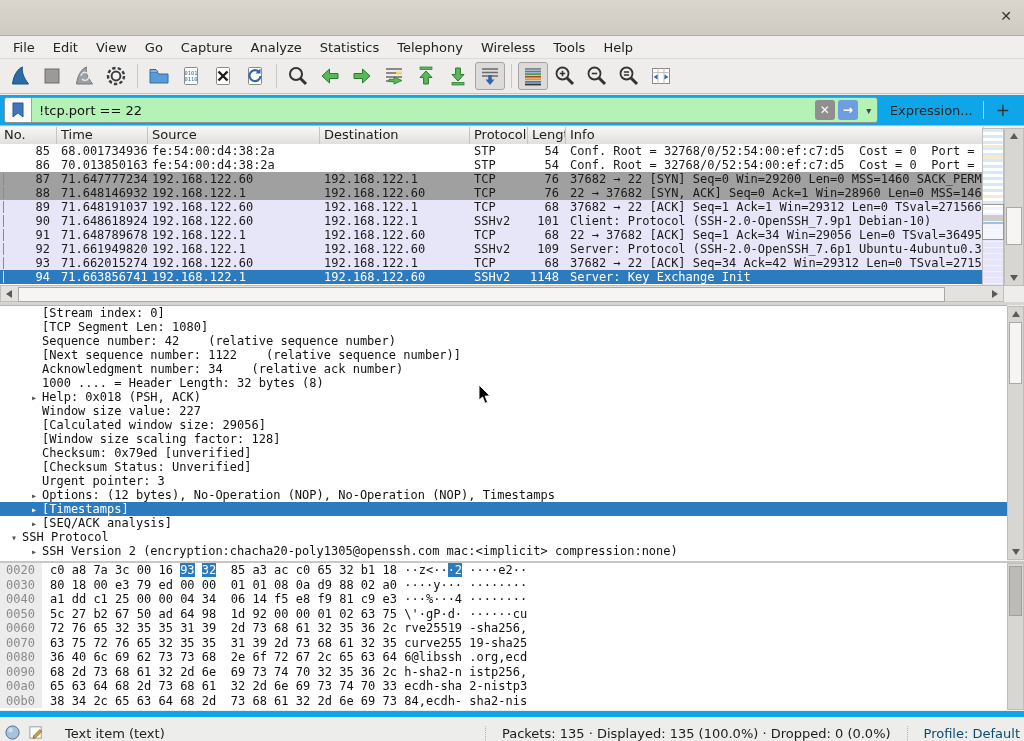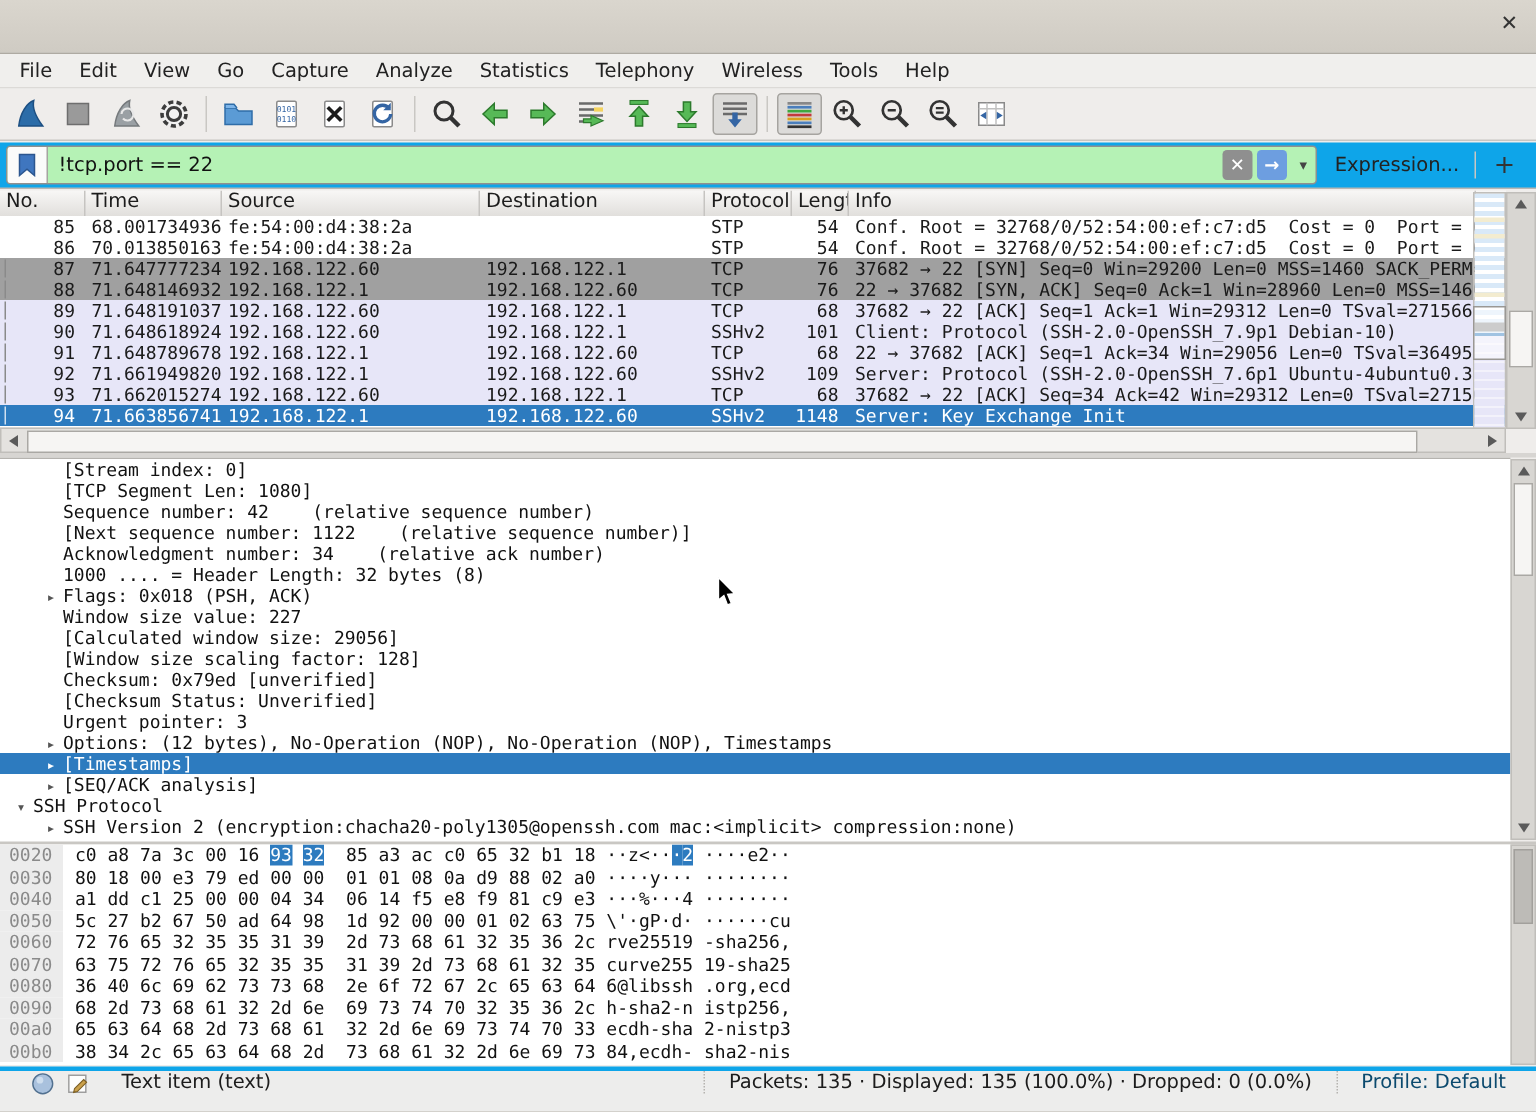--- a/index.html
+++ b/index.html
@@ -92,21 +92,21 @@
     font-family:"DejaVu Sans Mono","Liberation Mono",monospace;font-size:12px;}
   .hrow{height:14.5px;line-height:14.5px;white-space:pre;}
   .hoff{display:inline-block;width:36px;padding-left:6px;background:#ececec;color:#8a8a8a;}
   .hbytes{margin-left:8px;color:#111;}
   .hascii{color:#111;}
   .hl{background:#2d7bbf;color:#fff;}
   #xvscroll{right:0;top:563px;height:147px;width:17px;}
   #xvthumb{position:absolute;left:1px;right:1px;top:2px;height:48px;background:#bdbbb7;border:1px solid #a2a09c;}
   
   #statusbar{position:absolute;left:0;top:711px;width:100%;height:30px;background:#ededec;
-    border-top:3px solid #0ea5e9;display:flex;align-items:flex-start;box-sizing:border-box;padding:0 20px;}
+    border-top:6px solid #0ea5e9;display:flex;align-items:flex-end;box-sizing:border-box;padding:0 4px;}
   .s-icons{display:flex;align-items:center;gap:7px;margin-right:20px;}
   .s-left{flex:1;color:#1c1c1c;}
   .s-packets{color:#1c1c1c;border-left:1px dotted #b5b3af;padding-left:16px;margin-right:16px;}
   .s-profile{color:#0c4a6e;border-left:1px dotted #b5b3af;padding-left:16px;}
   
   #cursor{position:absolute;left:478px;top:385px;pointer-events:none;}
 </style>
 </head>
 <body>
 
@@ -331,21 +331,21 @@
   </div>
   <div id="splitter1"></div>
 
   <div id="details">
       <div class="dline lvl2"><span class="darr"></span><span>[Stream index: 0]</span></div>
       <div class="dline lvl2"><span class="darr"></span><span>[TCP Segment Len: 1080]</span></div>
       <div class="dline lvl2"><span class="darr"></span><span>Sequence number: 42    (relative sequence number)</span></div>
       <div class="dline lvl2"><span class="darr"></span><span>[Next sequence number: 1122    (relative sequence number)]</span></div>
       <div class="dline lvl2"><span class="darr"></span><span>Acknowledgment number: 34    (relative ack number)</span></div>
       <div class="dline lvl2"><span class="darr"></span><span>1000 .... = Header Length: 32 bytes (8)</span></div>
-      <div class="dline lvl2"><span class="darr">▸</span><span>Flags: 0x018 (PSH, ACK)</span></div>
+      <div class="dline lvl2"><span class="darr">▸</span><span>Help: 0x018 (PSH, ACK)</span></div>
       <div class="dline lvl2"><span class="darr"></span><span>Window size value: 227</span></div>
       <div class="dline lvl2"><span class="darr"></span><span>[Calculated window size: 29056]</span></div>
       <div class="dline lvl2"><span class="darr"></span><span>[Window size scaling factor: 128]</span></div>
       <div class="dline lvl2"><span class="darr"></span><span>Checksum: 0x79ed [unverified]</span></div>
       <div class="dline lvl2"><span class="darr"></span><span>[Checksum Status: Unverified]</span></div>
       <div class="dline lvl2"><span class="darr"></span><span>Urgent pointer: 3</span></div>
       <div class="dline lvl2"><span class="darr">▸</span><span>Options: (12 bytes), No-Operation (NOP), No-Operation (NOP), Timestamps</span></div>
       <div class="dline lvl2 dsel"><span class="darr">▸</span><span>[Timestamps]</span></div>
       <div class="dline lvl2"><span class="darr">▸</span><span>[SEQ/ACK analysis]</span></div>
       <div class="dline lvl1"><span class="darr">▾</span><span>SSH Protocol</span></div>

